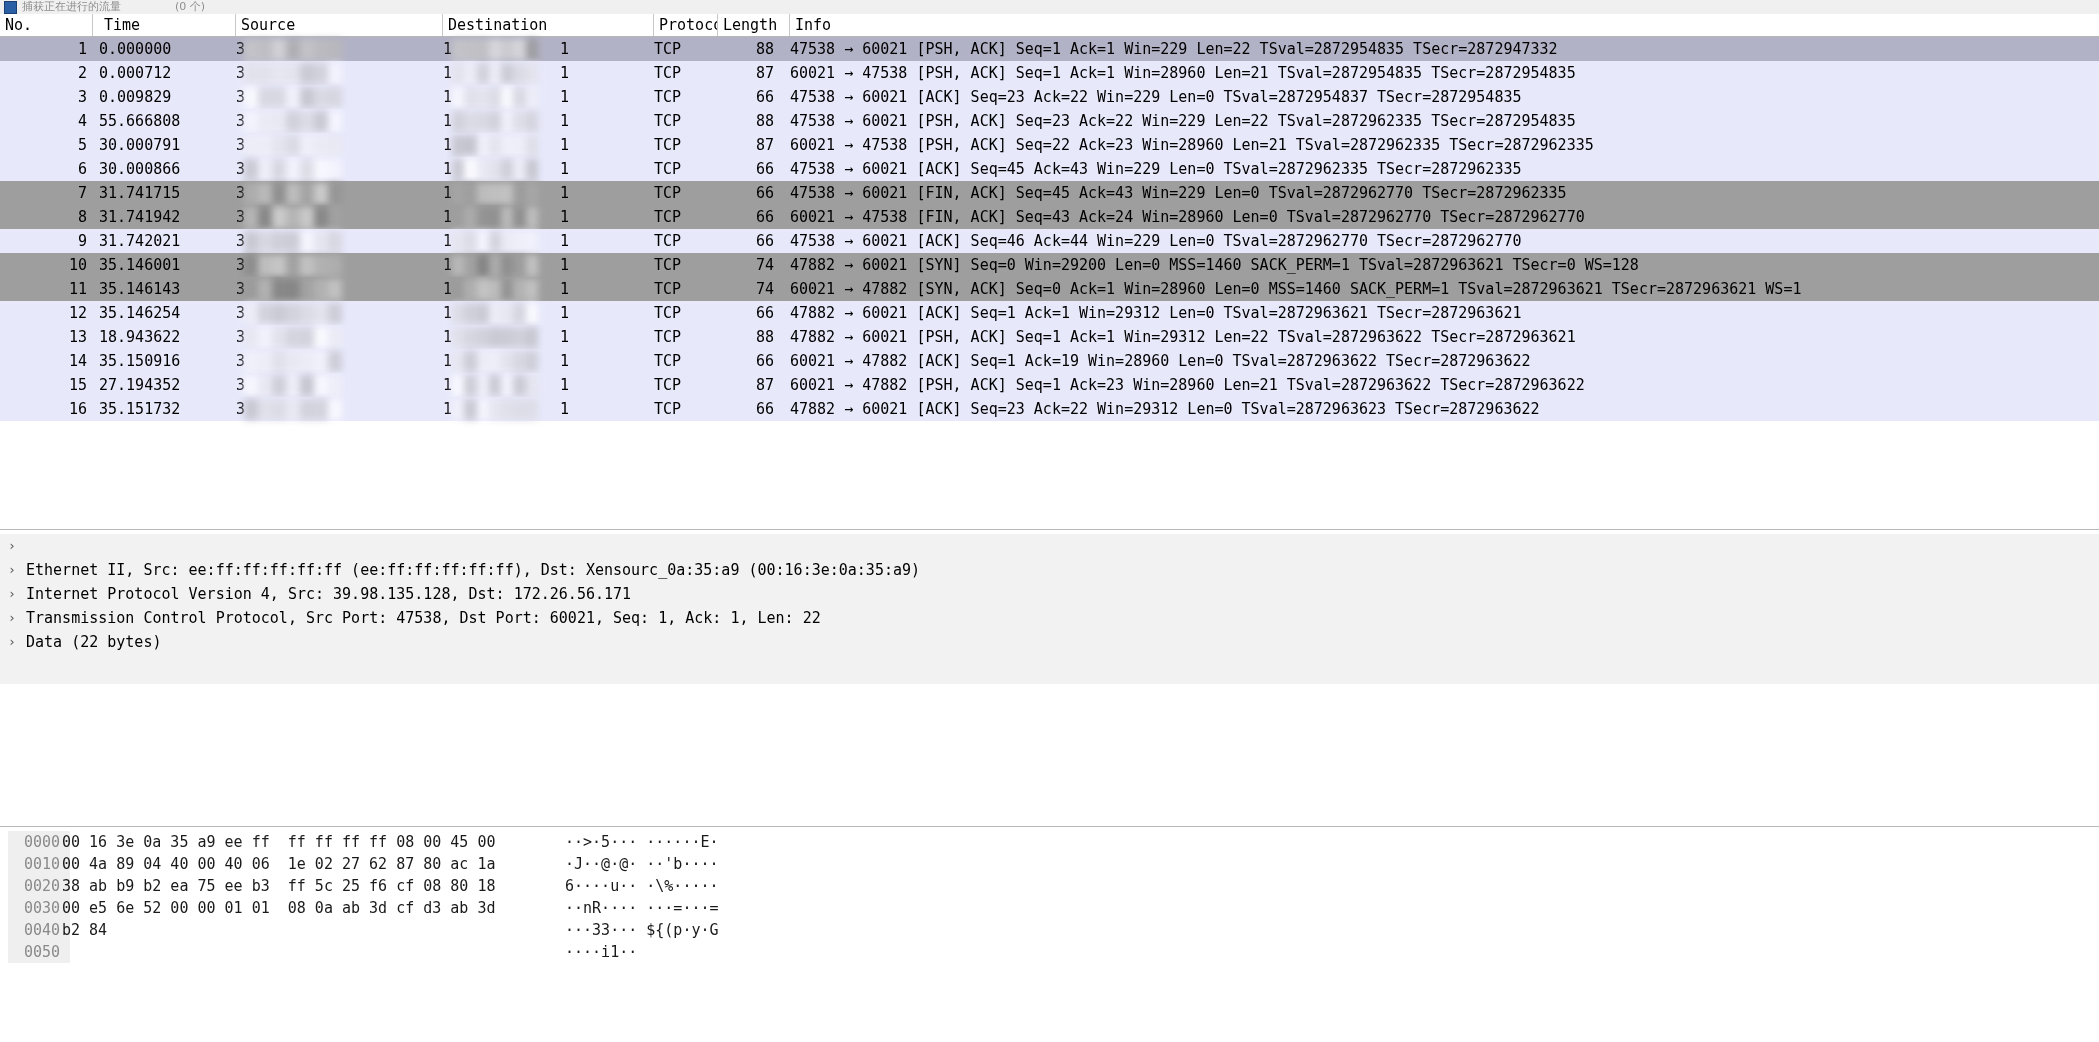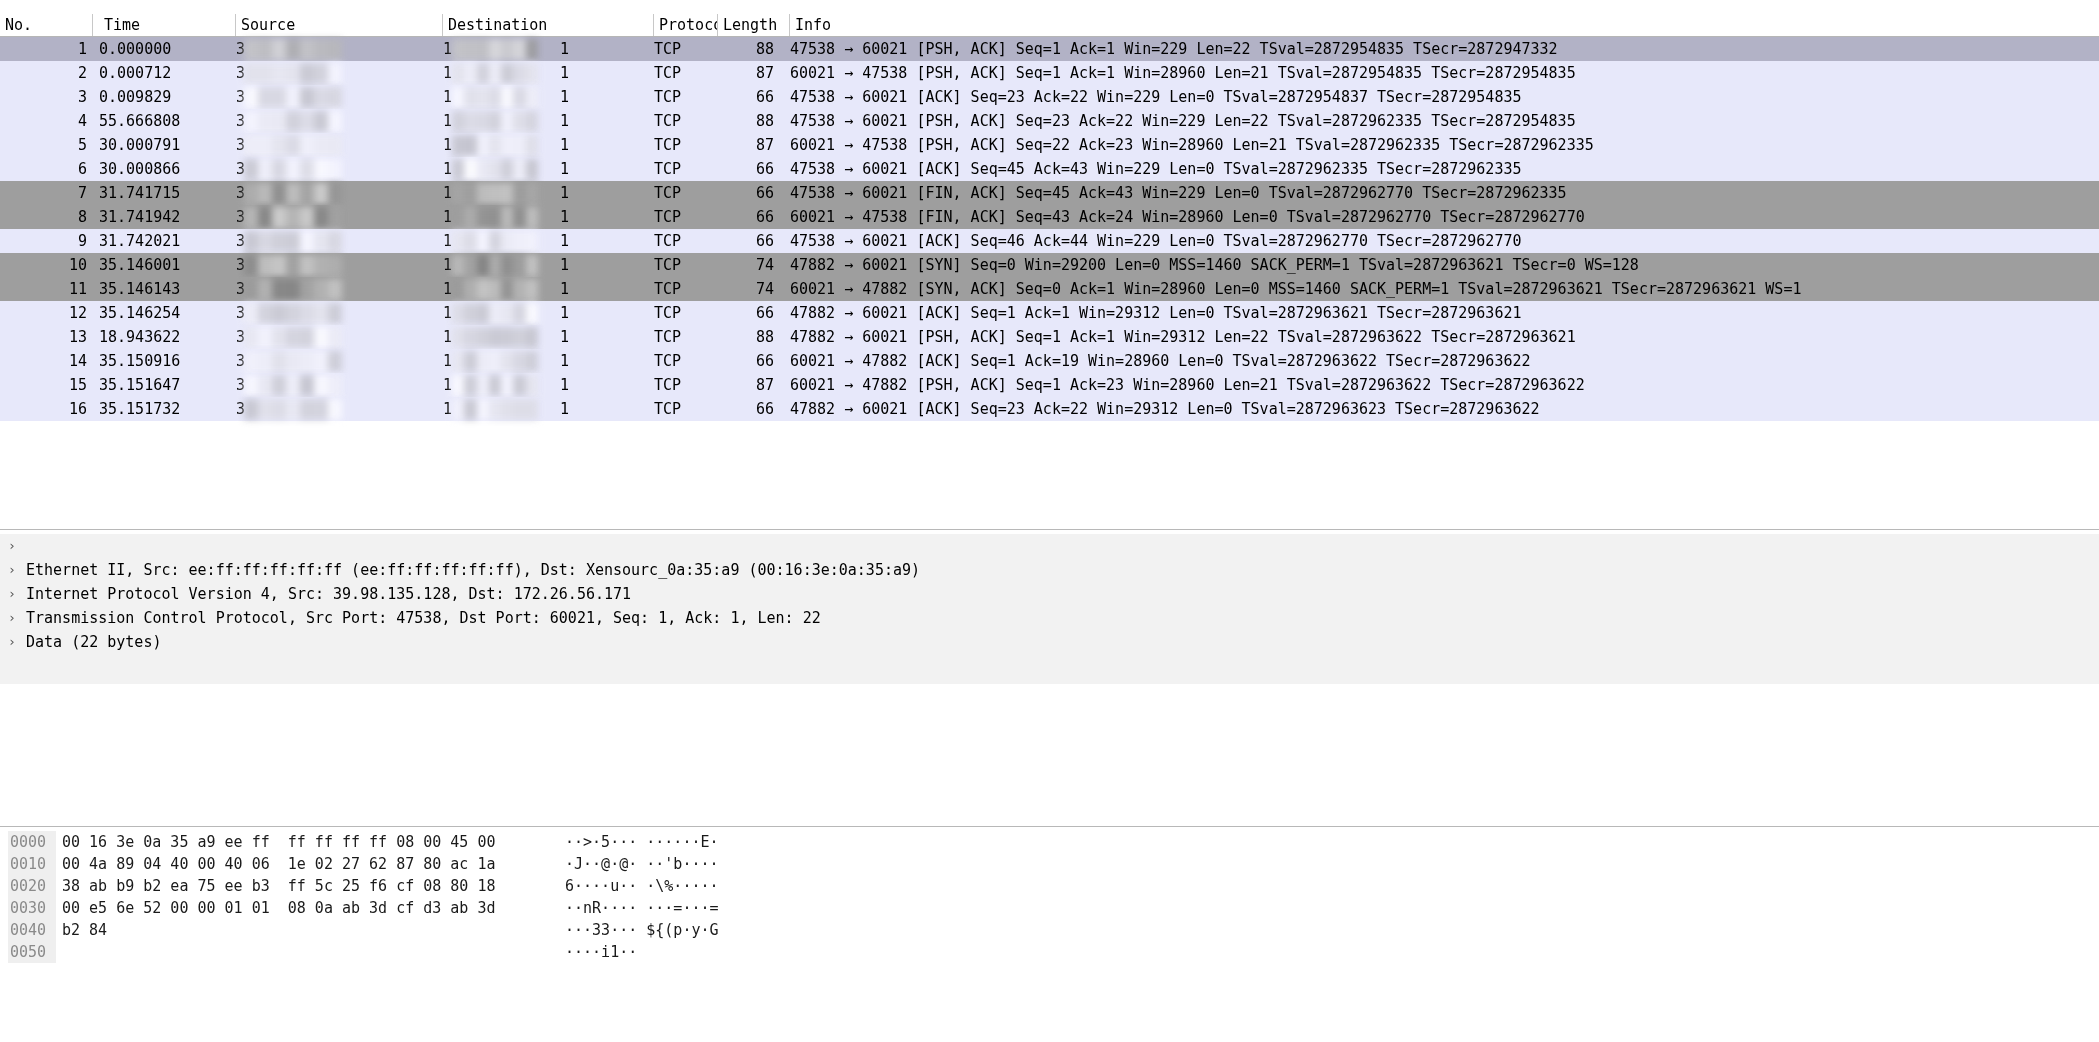--- a/index.html
+++ b/index.html
@@ -216,21 +216,21 @@
     font-size: 15px;
     font-family: "DejaVu Sans Mono", "Liberation Mono", monospace;
     white-space: pre;
   }
   .hex-off {
     position: absolute; left: 8px; top: 0;
     color: #8a8a8a;
     background: #efefef;
     width: 46px;
     text-align: left;
-    padding-left: 2px;
+    padding-left: 16px;
   }
   .hex-bytes {
     position: absolute; left: 62px; top: 0;
     color: #1a1a1a;
     letter-spacing: 0px;
   }
   .hex-ascii {
     position: absolute; left: 565px; top: 0;
     color: #1a1a1a;
   }
@@ -246,20 +246,25 @@
     height: 18px;
     filter: blur(4px);
     opacity: .9;
   }
 </style>
 </head>
 <body>
 
 <div id="root">
 
+  <div class="topstrip">
+    <div class="tsicon"></div>
+    <div class="tstext">捕获正在进行的流量</div>
+    <div class="tstext2">(0 个)</div>
+  </div>
 
   <div class="pane-list">
     <div class="hdr-row" id="list-header">
         <div class="hdr-cell" style="left: 0px; width: 93px;">No.</div>
         <div class="hdr-cell" style="left: 99px; width: 137px;">Time</div>
         <div class="hdr-cell" style="left: 236px; width: 207px;">Source</div>
         <div class="hdr-cell" style="left: 443px; width: 211px;">Destination</div>
         <div class="hdr-cell" style="left: 654px; width: 64px;">Protocol</div>
         <div class="hdr-cell" style="left: 718px; width: 72px;">Length</div>
         <div class="hdr-cell last" style="left: 790px; width: 1300px;">Info</div>
@@ -433,21 +438,21 @@
           <div class="blurbox src-blur"><i style="width: 14px; background: rgb(241, 241, 251);"></i><i style="width: 14px; background: rgb(238, 238, 248);"></i><i style="width: 14px; background: rgb(225, 225, 235);"></i><i style="width: 14px; background: rgb(234, 234, 244);"></i><i style="width: 14px; background: rgb(237, 237, 247);"></i><i style="width: 14px; background: rgb(242, 242, 252);"></i><i style="width: 14px; background: rgb(205, 205, 215);"></i></div>
           <div class="pcell dst-prefix">1</div>
           <div class="blurbox dst-blur"><i style="width: 12.2857px; background: rgb(231, 231, 241);"></i><i style="width: 12.2857px; background: rgb(203, 203, 213);"></i><i style="width: 12.2857px; background: rgb(237, 237, 247);"></i><i style="width: 12.2857px; background: rgb(239, 239, 249);"></i><i style="width: 12.2857px; background: rgb(227, 227, 237);"></i><i style="width: 12.2857px; background: rgb(215, 215, 225);"></i><i style="width: 12.2857px; background: rgb(205, 205, 215);"></i></div>
           <div class="pcell dst-suffix">1</div>
           <div class="pcell c-prot">TCP</div>
           <div class="pcell c-len">66</div>
           <div class="pcell c-info">60021 → 47882 [ACK] Seq=1 Ack=19 Win=28960 Len=0 TSval=2872963622 TSecr=2872963622</div>
         </div>
         <div class="prow normal">
           <div class="pcell c-no">15</div>
-          <div class="pcell c-time">35.151647</div>
+          <div class="pcell c-time">27.194352</div>
           <div class="pcell src-prefix">3</div>
           <div class="blurbox src-blur"><i style="width: 14px; background: rgb(247, 247, 255);"></i><i style="width: 14px; background: rgb(233, 233, 243);"></i><i style="width: 14px; background: rgb(206, 206, 216);"></i><i style="width: 14px; background: rgb(238, 238, 248);"></i><i style="width: 14px; background: rgb(197, 197, 207);"></i><i style="width: 14px; background: rgb(248, 248, 255);"></i><i style="width: 14px; background: rgb(239, 239, 249);"></i></div>
           <div class="pcell dst-prefix">1</div>
           <div class="blurbox dst-blur"><i style="width: 12.2857px; background: rgb(250, 250, 255);"></i><i style="width: 12.2857px; background: rgb(204, 204, 214);"></i><i style="width: 12.2857px; background: rgb(239, 239, 249);"></i><i style="width: 12.2857px; background: rgb(201, 201, 211);"></i><i style="width: 12.2857px; background: rgb(244, 244, 254);"></i><i style="width: 12.2857px; background: rgb(201, 201, 211);"></i><i style="width: 12.2857px; background: rgb(229, 229, 239);"></i></div>
           <div class="pcell dst-suffix">1</div>
           <div class="pcell c-prot">TCP</div>
           <div class="pcell c-len">87</div>
           <div class="pcell c-info">60021 → 47882 [PSH, ACK] Seq=1 Ack=23 Win=28960 Len=21 TSval=2872963622 TSecr=2872963622</div>
         </div>
         <div class="prow normal">

